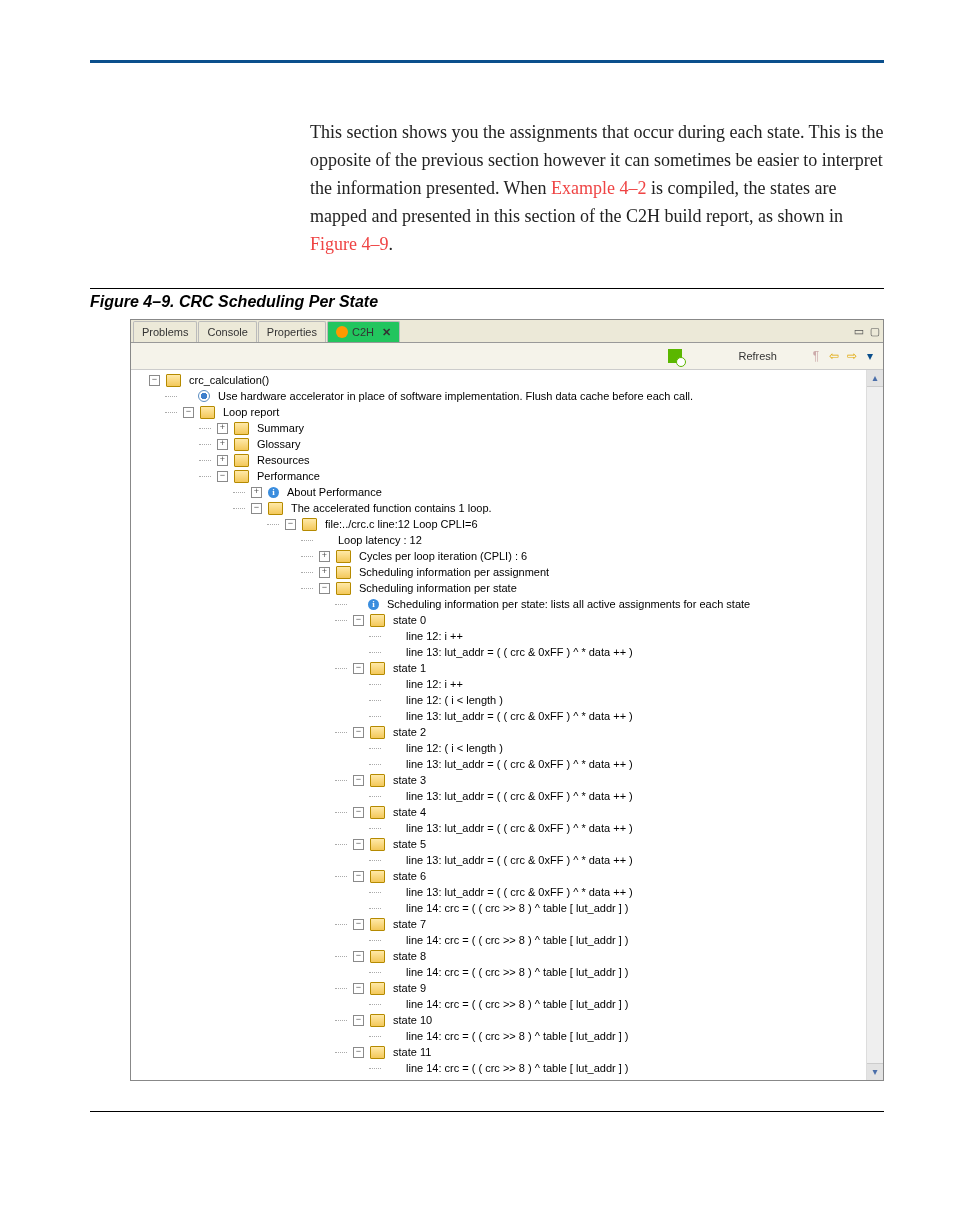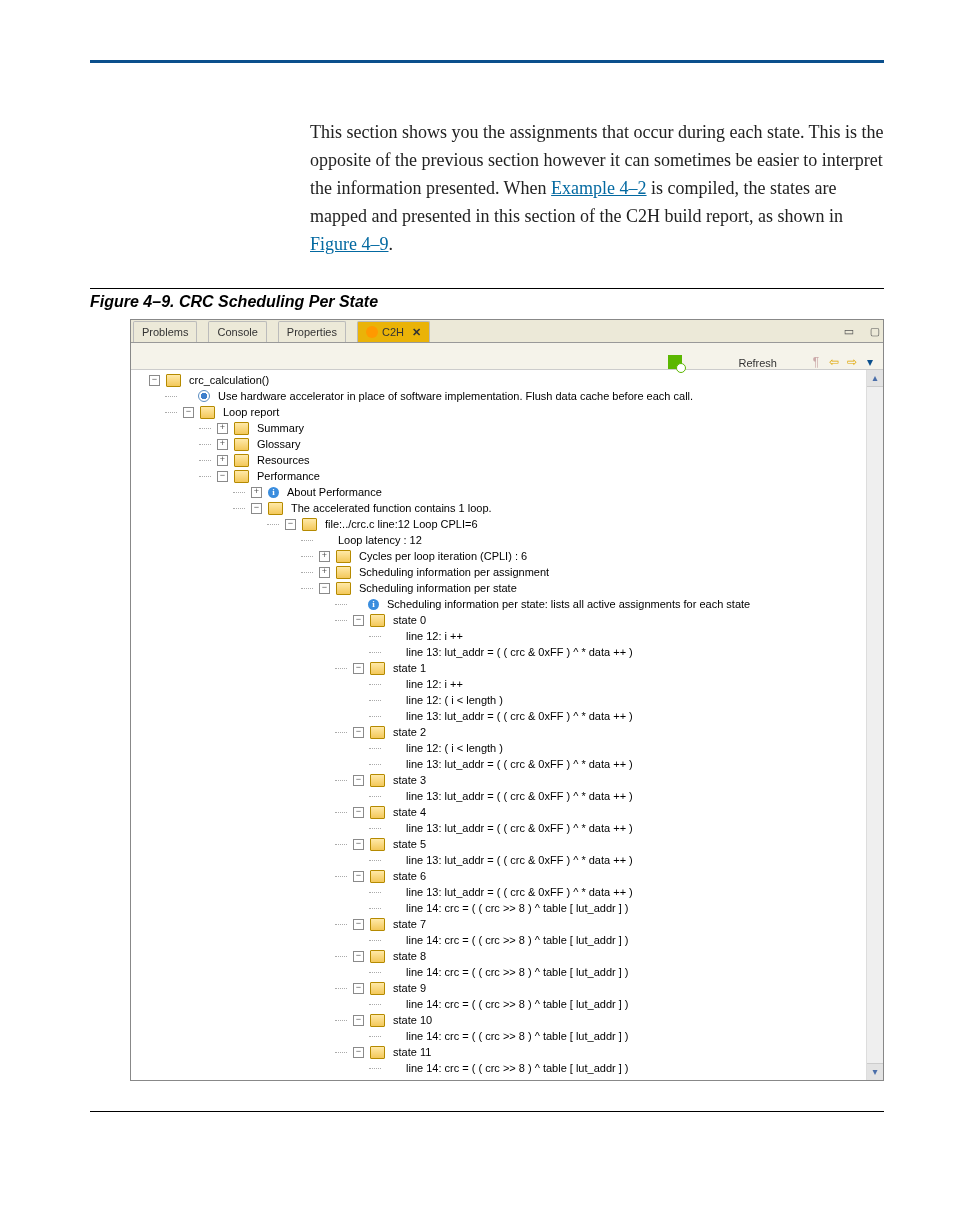--- a/index.html
+++ b/index.html
@@ -1,32 +1,32 @@
 <!DOCTYPE html>
 <html><head>
 <meta charset="utf-8">
 <style>
   html,body{margin:0;padding:0;background:#fff;font-family:Georgia,'Times New Roman',serif;color:#000;}
   .page{width:954px;margin:0 auto;padding:60px 70px 60px 90px;box-sizing:border-box;}
   .top-rule{height:3px;background:#0b4f8c;margin-bottom:56px;}
   .paragraph{margin:0 0 0 220px;font-size:18px;line-height:1.55;color:#222;}
-  .paragraph .ref{color:#0369a1;text-decoration:underline;}
+  .paragraph .ref{color:#ef4444;}
   .fig-rule{height:1px;background:#000;margin:30px 0 4px 0;}
   .caption{font-family:Liberation Sans, sans-serif;font-weight:bold;font-style:italic;font-size:16px;margin:0 0 8px 0;}
   .shot{margin:0 0 0 40px;border:1px solid #888;background:#fff;font-family:Tahoma,Arial,sans-serif;font-size:11px;color:#000;}
   
-  .tabs{display:flex;align-items:center;background:#ece9d8;border-bottom:1px solid #999;height:22px;padding-left:2px;gap:10px;}
+  .tabs{display:flex;align-items:center;background:#ece9d8;border-bottom:1px solid #999;height:22px;padding-left:2px;}
   .tab{padding:0 8px;height:20px;line-height:20px;border:1px solid #bbb;border-bottom:none;background:#ece9d8;margin-right:1px;border-radius:2px 2px 0 0;color:#333;}
-  .tab.active{background:#eab308;display:flex;align-items:center;gap:4px;}
+  .tab.active{background:#22c55e;display:flex;align-items:center;gap:4px;}
   .tab.active .c2h-ico{width:12px;height:12px;border-radius:50%;background:#ff9900;display:inline-block;}
   .tab .x{font-weight:bold;margin-left:4px;}
   .tabs .spacer{flex:1;}
   .tabs .winbtn{width:16px;text-align:center;color:#555;}
   
-  .toolbar{display:flex;align-items:flex-end;background:#f5f3ea;border-bottom:1px solid #ccc;height:26px;padding:0 4px;}
+  .toolbar{display:flex;align-items:center;background:#f5f3ea;border-bottom:1px solid #ccc;height:26px;padding:0 4px;}
   .toolbar .tspacer{flex:1;}
   .add-ico{width:14px;height:14px;background:#5bb700;position:relative;margin-right:56px;}
   .add-ico:before{content:"";position:absolute;right:-4px;bottom:-4px;width:8px;height:8px;background:#fff;border:1px solid #5bb700;border-radius:50%;}
   .refresh-txt{font-size:11px;color:#333;margin-right:30px;}
   .tool{width:18px;text-align:center;font-size:12px;}
   
   .tree-wrap{position:relative;padding:2px 0 4px 0;}
   .tree{padding:2px 0 4px 24px;position:relative;}
   .tree, .tree ul{list-style:none;margin:0;padding:0;}
   .tree li{position:relative;padding-left:18px;line-height:16px;white-space:nowrap;}

